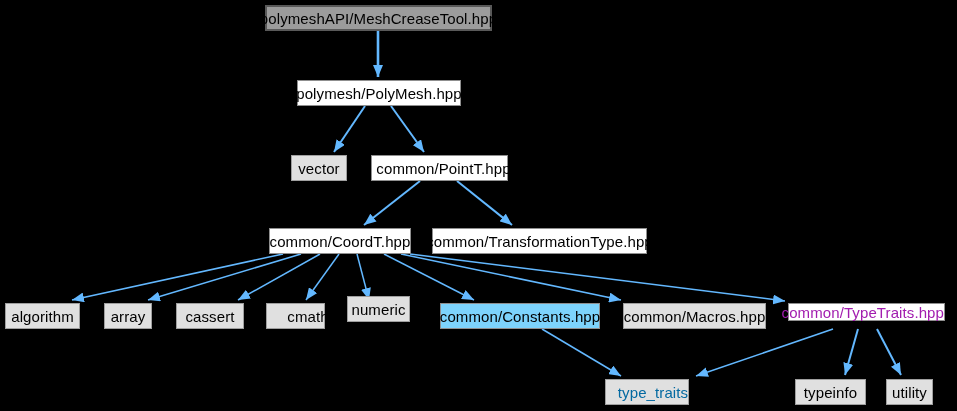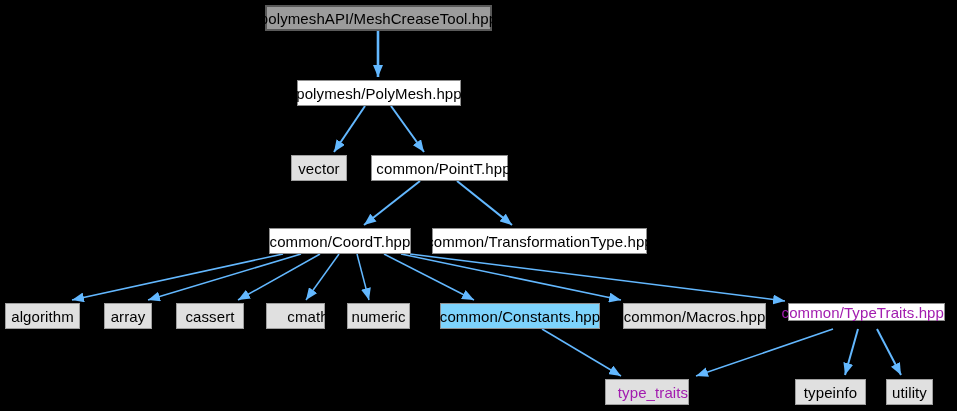--- a/index.html
+++ b/index.html
@@ -92,33 +92,33 @@
       </div>
       <div class="node node-external" style="left: 104px; top: 303px; width: 48px; height: 26px; background: rgb(224, 224, 224); border-color: rgb(159, 159, 159); color: rgb(0, 0, 0);">
         <span>array</span>
       </div>
       <div class="node node-external" style="left: 176px; top: 303px; width: 68px; height: 26px; background: rgb(224, 224, 224); border-color: rgb(159, 159, 159); color: rgb(0, 0, 0); text-align: center;">
         <span>cassert</span>
       </div>
       <div class="node node-external" style="left: 266px; top: 303px; width: 59px; height: 26px; background: rgb(224, 224, 224); border-color: rgb(159, 159, 159); color: rgb(0, 0, 0); padding-left: 25px;">
         <span>cmath</span>
       </div>
-      <div class="node node-external" style="left: 347px; top: 303px; width: 63px; height: 26px; background: rgb(224, 224, 224); border-color: rgb(159, 159, 159); color: rgb(0, 0, 0);">
+      <div class="node node-external" style="left: 347px; top: 296px; width: 63px; height: 26px; background: rgb(224, 224, 224); border-color: rgb(159, 159, 159); color: rgb(0, 0, 0);">
         <span>numeric</span>
       </div>
       <div class="node node-internal" style="left: 440px; top: 303px; width: 160px; height: 26px; background: #7dd3fc; border-color: rgb(143, 143, 143); color: rgb(0, 0, 0);">
         <span>common/Constants.hpp</span>
       </div>
       <div class="node node-external" style="left: 623px; top: 303px; width: 143px; height: 26px; background: rgb(224, 224, 224); border-color: rgb(159, 159, 159); color: rgb(0, 0, 0);">
         <span>common/Macros.hpp</span>
       </div>
       <div class="node node-internal" style="left: 788px; top: 303px; width: 157px; height: 18px; background: rgb(255, 255, 255); border-color: rgb(143, 143, 143); color: #a21caf; justify-content: flex-end;">
         <span>common/TypeTraits.hpp</span>
       </div>
-      <div class="node node-external" style="left: 605px; top: 379px; width: 84px; height: 26px; background: rgb(224, 224, 224); border-color: rgb(159, 159, 159); color: #a21caf; padding-left: 12px;">
+      <div class="node node-external" style="left: 605px; top: 379px; width: 84px; height: 26px; background: rgb(224, 224, 224); border-color: rgb(159, 159, 159); color: #0369a1; padding-left: 12px;">
         <span>type_traits</span>
       </div>
       <div class="node node-external" style="left: 795px; top: 379px; width: 71px; height: 26px; background: rgb(224, 224, 224); border-color: rgb(159, 159, 159); color: rgb(0, 0, 0);">
         <span>typeinfo</span>
       </div>
       <div class="node node-external" style="left: 886px; top: 379px; width: 47px; height: 26px; background: rgb(224, 224, 224); border-color: rgb(159, 159, 159); color: rgb(0, 0, 0);">
         <span>utility</span>
       </div>
     </div>
 </div>

